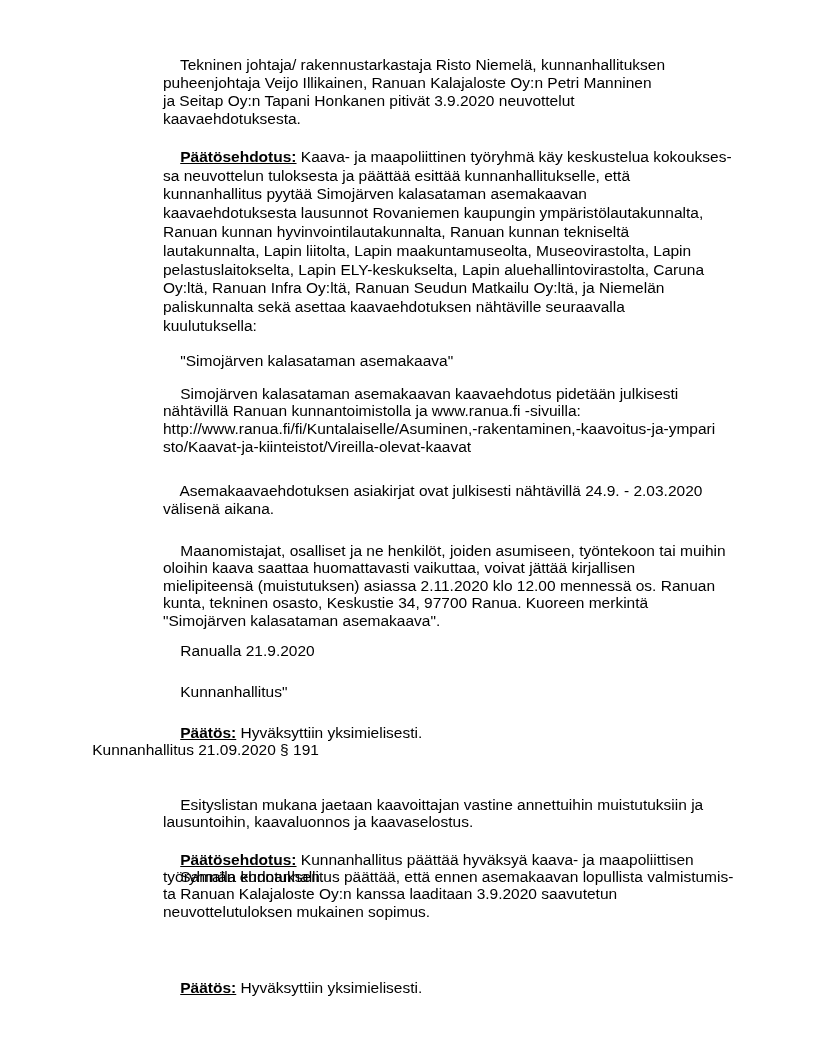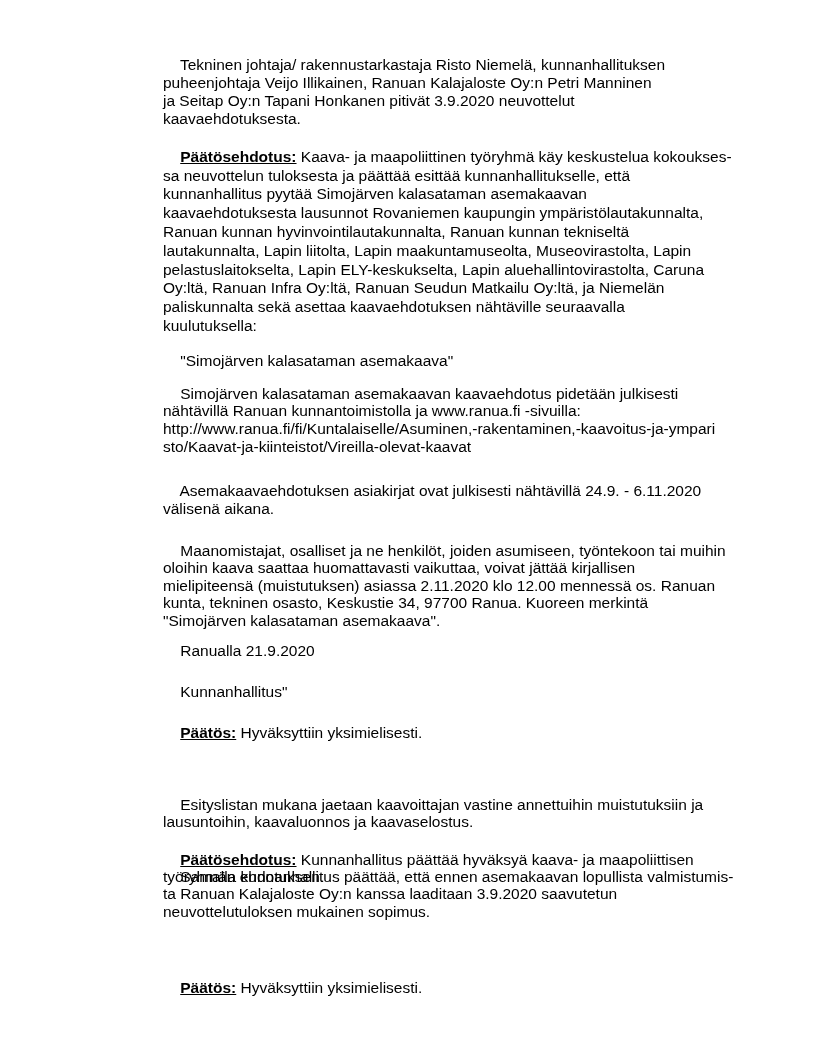--- a/index.html
+++ b/index.html
@@ -79,21 +79,21 @@
   </div>
 
   <div class="block indent b3">
     <span class="lead"></span><span>Simojärven kalasataman asemakaavan kaavaehdotus pidetään julkisesti
 nähtävillä Ranuan kunnantoimistolla ja www.ranua.fi -sivuilla:
 http://www.ranua.fi/fi/Kuntalaiselle/Asuminen,-rakentaminen,-kaavoitus-ja-ympari
 sto/Kaavat-ja-kiinteistot/Vireilla-olevat-kaavat</span>
   </div>
 
   <div class="block indent b4">
-    <span class="lead"></span><span>Asemakaavaehdotuksen asiakirjat ovat julkisesti nähtävillä 24.9. - 6.11.2020
+    <span class="lead"></span><span>Asemakaavaehdotuksen asiakirjat ovat julkisesti nähtävillä 24.9. - 2.03.2020
 välisenä aikana.</span>
   </div>
 
   <div class="block indent b5">
     <span class="lead"></span><span>Maanomistajat, osalliset ja ne henkilöt, joiden asumiseen, työntekoon tai muihin
 oloihin kaava saattaa huomattavasti vaikuttaa, voivat jättää kirjallisen
 mielipiteensä (muistutuksen) asiassa 2.11.2020 klo 12.00 mennessä os. Ranuan
 kunta, tekninen osasto, Keskustie 34, 97700 Ranua. Kuoreen merkintä
 "Simojärven kalasataman asemakaava".</span>
   </div>
@@ -103,20 +103,23 @@
   </div>
 
   <div class="block indent b7">
     <span class="lead"></span><span>Kunnanhallitus"</span>
   </div>
 
   <div class="block indent b8">
     <span class="lead">Päätös:</span><span> Hyväksyttiin yksimielisesti.</span>
   </div>
 
+  <div class="block margin b9">
+    <span class="lead"></span><span>Kunnanhallitus 21.09.2020 § 191</span>
+  </div>
 
   <div class="block indent b10">
     <span class="lead"></span><span>Esityslistan mukana jaetaan kaavoittajan vastine annettuihin muistutuksiin ja
 lausuntoihin, kaavaluonnos ja kaavaselostus.</span>
   </div>
 
   <div class="block indent b11">
     <span class="lead">Päätösehdotus:</span><span> Kunnanhallitus päättää hyväksyä kaava- ja maapoliittisen
 työryhmän ehdotuksen.</span>
   </div>

